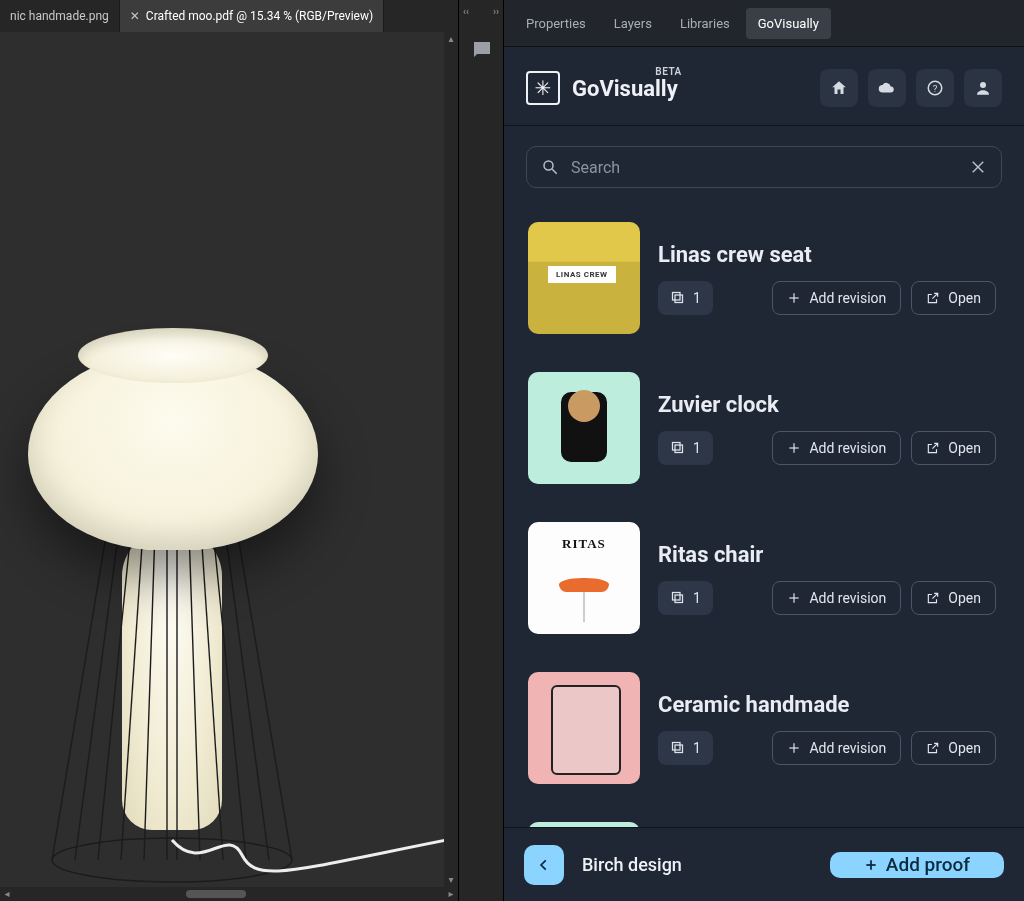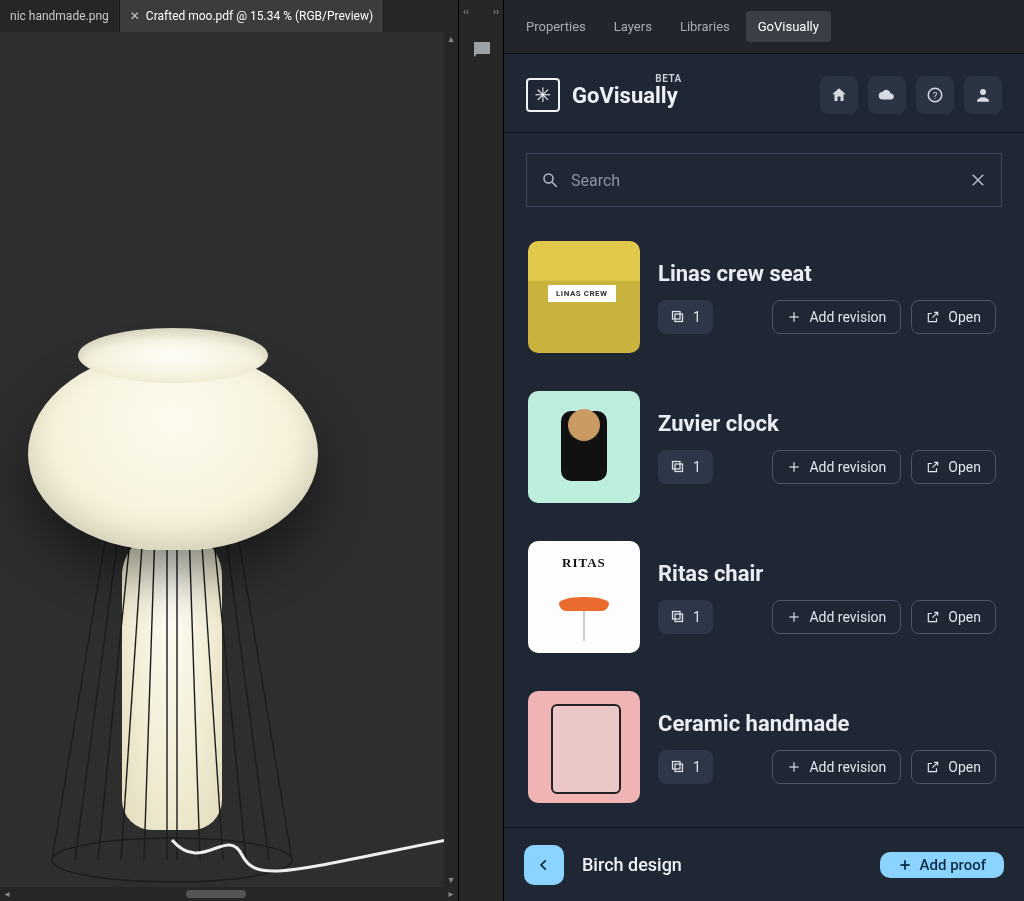--- a/index.html
+++ b/index.html
@@ -53,37 +53,37 @@
 .cord path { stroke:#eee; stroke-width:3; fill:none; }
 
 
 .gutter { width: 46px; background: #262626; border-left:1px solid #000; border-right:1px solid #000; position:relative; }
 .gutter .expand-l, .gutter .expand-r { position:absolute; top:6px; font-size:10px; color:#999; cursor:pointer; }
 .gutter .expand-l { left:4px; } .gutter .expand-r { right:4px; }
 .gutter .chat-ic { position:absolute; top:38px; left:11px; width:24px; height:24px; color:#9aa0a6; }
 
 
 .panel { flex:1; background:#1f2734; display:flex; flex-direction:column; }
-.ptabs { height:54px; display:flex; align-items:center; padding:0 10px; gap:4px; background:#22262c; border-bottom:1px solid #0e1116; }
+.ptabs { height:47px; display:flex; align-items:center; padding:0 10px; gap:4px; background:#22262c; border-bottom:1px solid #0e1116; }
 .ptab { padding:8px 12px; font-size:13px; color:#a8adb5; border-radius:4px; cursor:pointer; }
 .ptab.active { background:#3a3f47; color:#fff; }
 
 .brandrow { display:flex; align-items:center; justify-content:space-between; padding:22px 22px 18px 22px; }
 .brand { display:flex; align-items:center; gap:12px; }
 .brand-logo { width:34px; height:34px; border:2px solid #eef1f6; display:flex; align-items:center; justify-content:center; color:#eef1f6; font-size:20px; border-radius:4px; }
 .brand-name { font-size:22px; font-weight:700; color:#eef1f6; position:relative; }
 .brand-name .beta { position:absolute; top:-10px; right:-4px; font-size:10px; font-weight:600; letter-spacing:.5px; color:#cdd3dc; }
 .brand-actions { display:flex; gap:10px; }
 .icon-btn { width:38px; height:38px; background:#2b3442; border-radius:8px; display:flex; align-items:center; justify-content:center; color:#d6dbe3; cursor:pointer; }
 .icon-btn svg { width:18px; height:18px; }
 
 .panel-divider { height:1px; background:#0e131c; margin:0; }
 
 .searchwrap { padding:20px 22px 24px 22px; }
-.search { display:flex; align-items:center; gap:12px; height:54px; padding:0 14px; border:1px solid #3b475a; border-radius:0; background:#1f2734; }
+.search { display:flex; align-items:center; gap:12px; height:42px; padding:0 14px; border:1px solid #3b475a; border-radius:10px; background:#1f2734; }
 .search input { flex:1; background:transparent; border:0; outline:0; color:#d6dbe3; font-size:16px; }
 .search input::placeholder { color:#8a93a2; }
 .search .s-ic, .search .x-ic { color:#b7bec9; width:18px; height:18px; cursor:pointer; }
 
 .list { flex:1; overflow:auto; padding:0 14px 8px 14px; display:flex; flex-direction:column; gap:18px; }
 .card { display:flex; gap:18px; padding:10px 14px 10px 10px; border-radius:12px; }
 .thumb { width:112px; height:112px; border-radius:10px; flex-shrink:0; display:flex; align-items:center; justify-content:center; font-size:12px; font-weight:700; color:#333; overflow:hidden; }
 .thumb.t0 { background:linear-gradient(180deg,#e2c84a 0%,#e2c84a 35%,#c9b23e 36%,#c9b23e 100%); position:relative; }
 .thumb.t0::after{content:"LINAS CREW"; position:absolute; top:44px; left:20px; background:#fff; padding:4px 8px; font-size:8px; letter-spacing:.5px;}
 .thumb.t1 { background:#bdeedd; position:relative; }
@@ -103,21 +103,21 @@
 .count-badge { display:flex; align-items:center; gap:8px; height:34px; padding:0 12px; background:#2d3747; border-radius:8px; color:#dfe4ec; font-size:14px; }
 .count-badge svg{width:15px;height:15px;}
 .spacer { flex:1; }
 .pill-btn { display:flex; align-items:center; gap:8px; height:34px; padding:0 14px; border:1px solid #4a5568; border-radius:8px; color:#e2e6ee; font-size:14px; cursor:pointer; background:transparent; }
 .pill-btn svg{width:14px;height:14px;}
 
 .footer { height:74px; border-top:1px solid #0e131c; display:flex; align-items:center; padding:0 20px; gap:18px; }
 .back-btn { width:40px; height:40px; border-radius:10px; background:#8bd4ff; color:#0a2b40; display:flex; align-items:center; justify-content:center; cursor:pointer; }
 .footer-title { font-size:18px; font-weight:500; color:#eef1f6; }
 .footer .spacer { flex:1; }
-.add-proof { height:26px; padding:0 18px; border-radius:10px; background:#8bd4ff; color:#0a2b40; font-size:15px; font-weight:500; display:flex; align-items:center; gap:8px; cursor:pointer; border:0; }
+.add-proof { height:26px; padding:0 34px; border-radius:10px; background:#8bd4ff; color:#0a2b40; font-size:19px; font-weight:500; display:flex; align-items:center; gap:8px; cursor:pointer; border:0; }
 </style>
 </head>
 <body>
 
 <div class="app">
 
   <div class="canvas-col">
     <div class="tabs-row">
       <div class="tab">
         <span>nic handmade.png</span>

